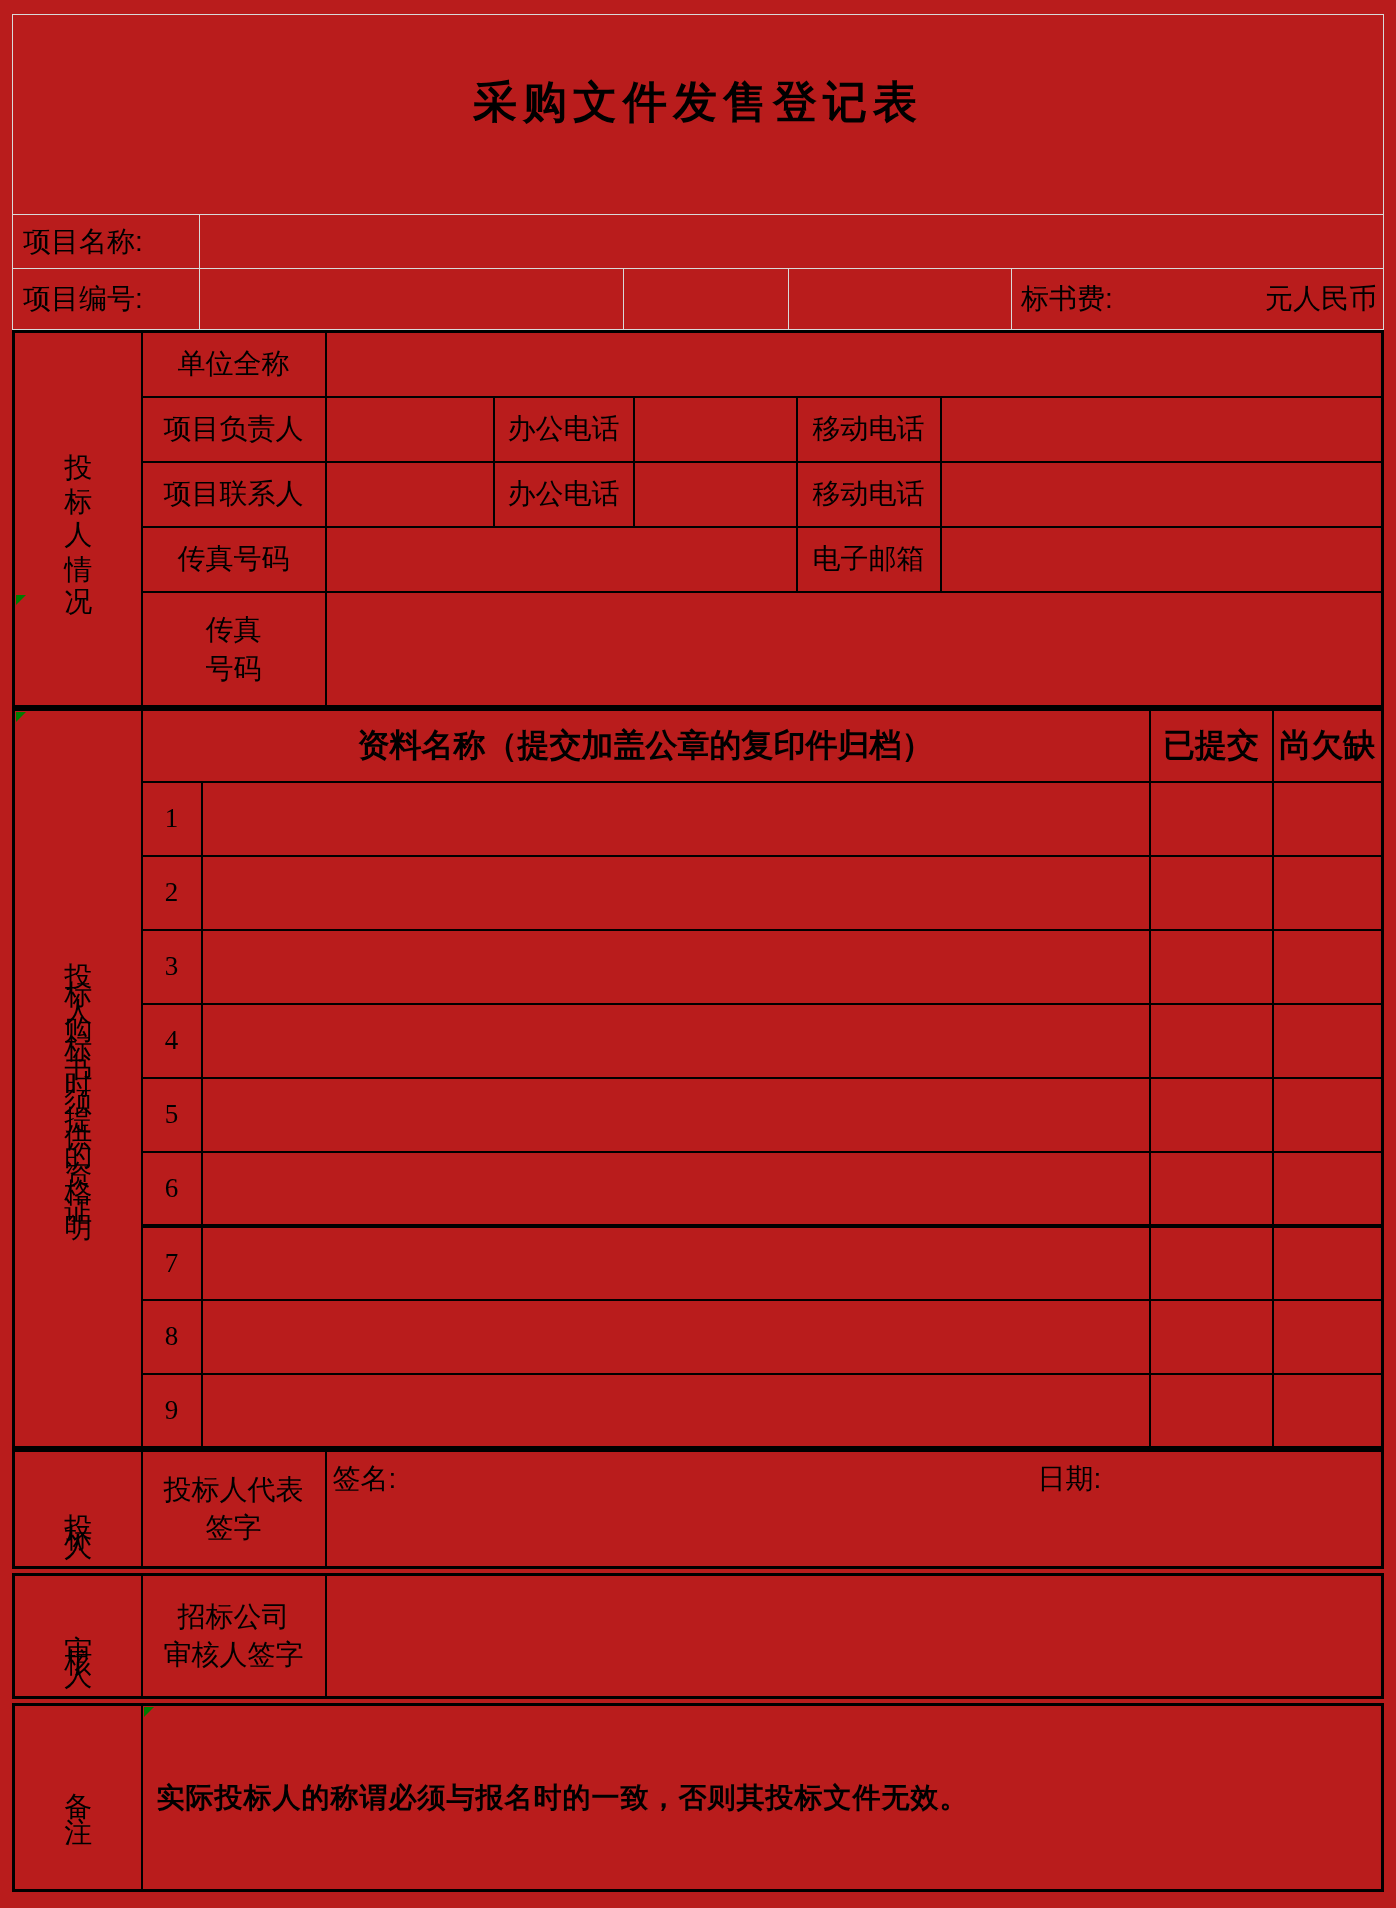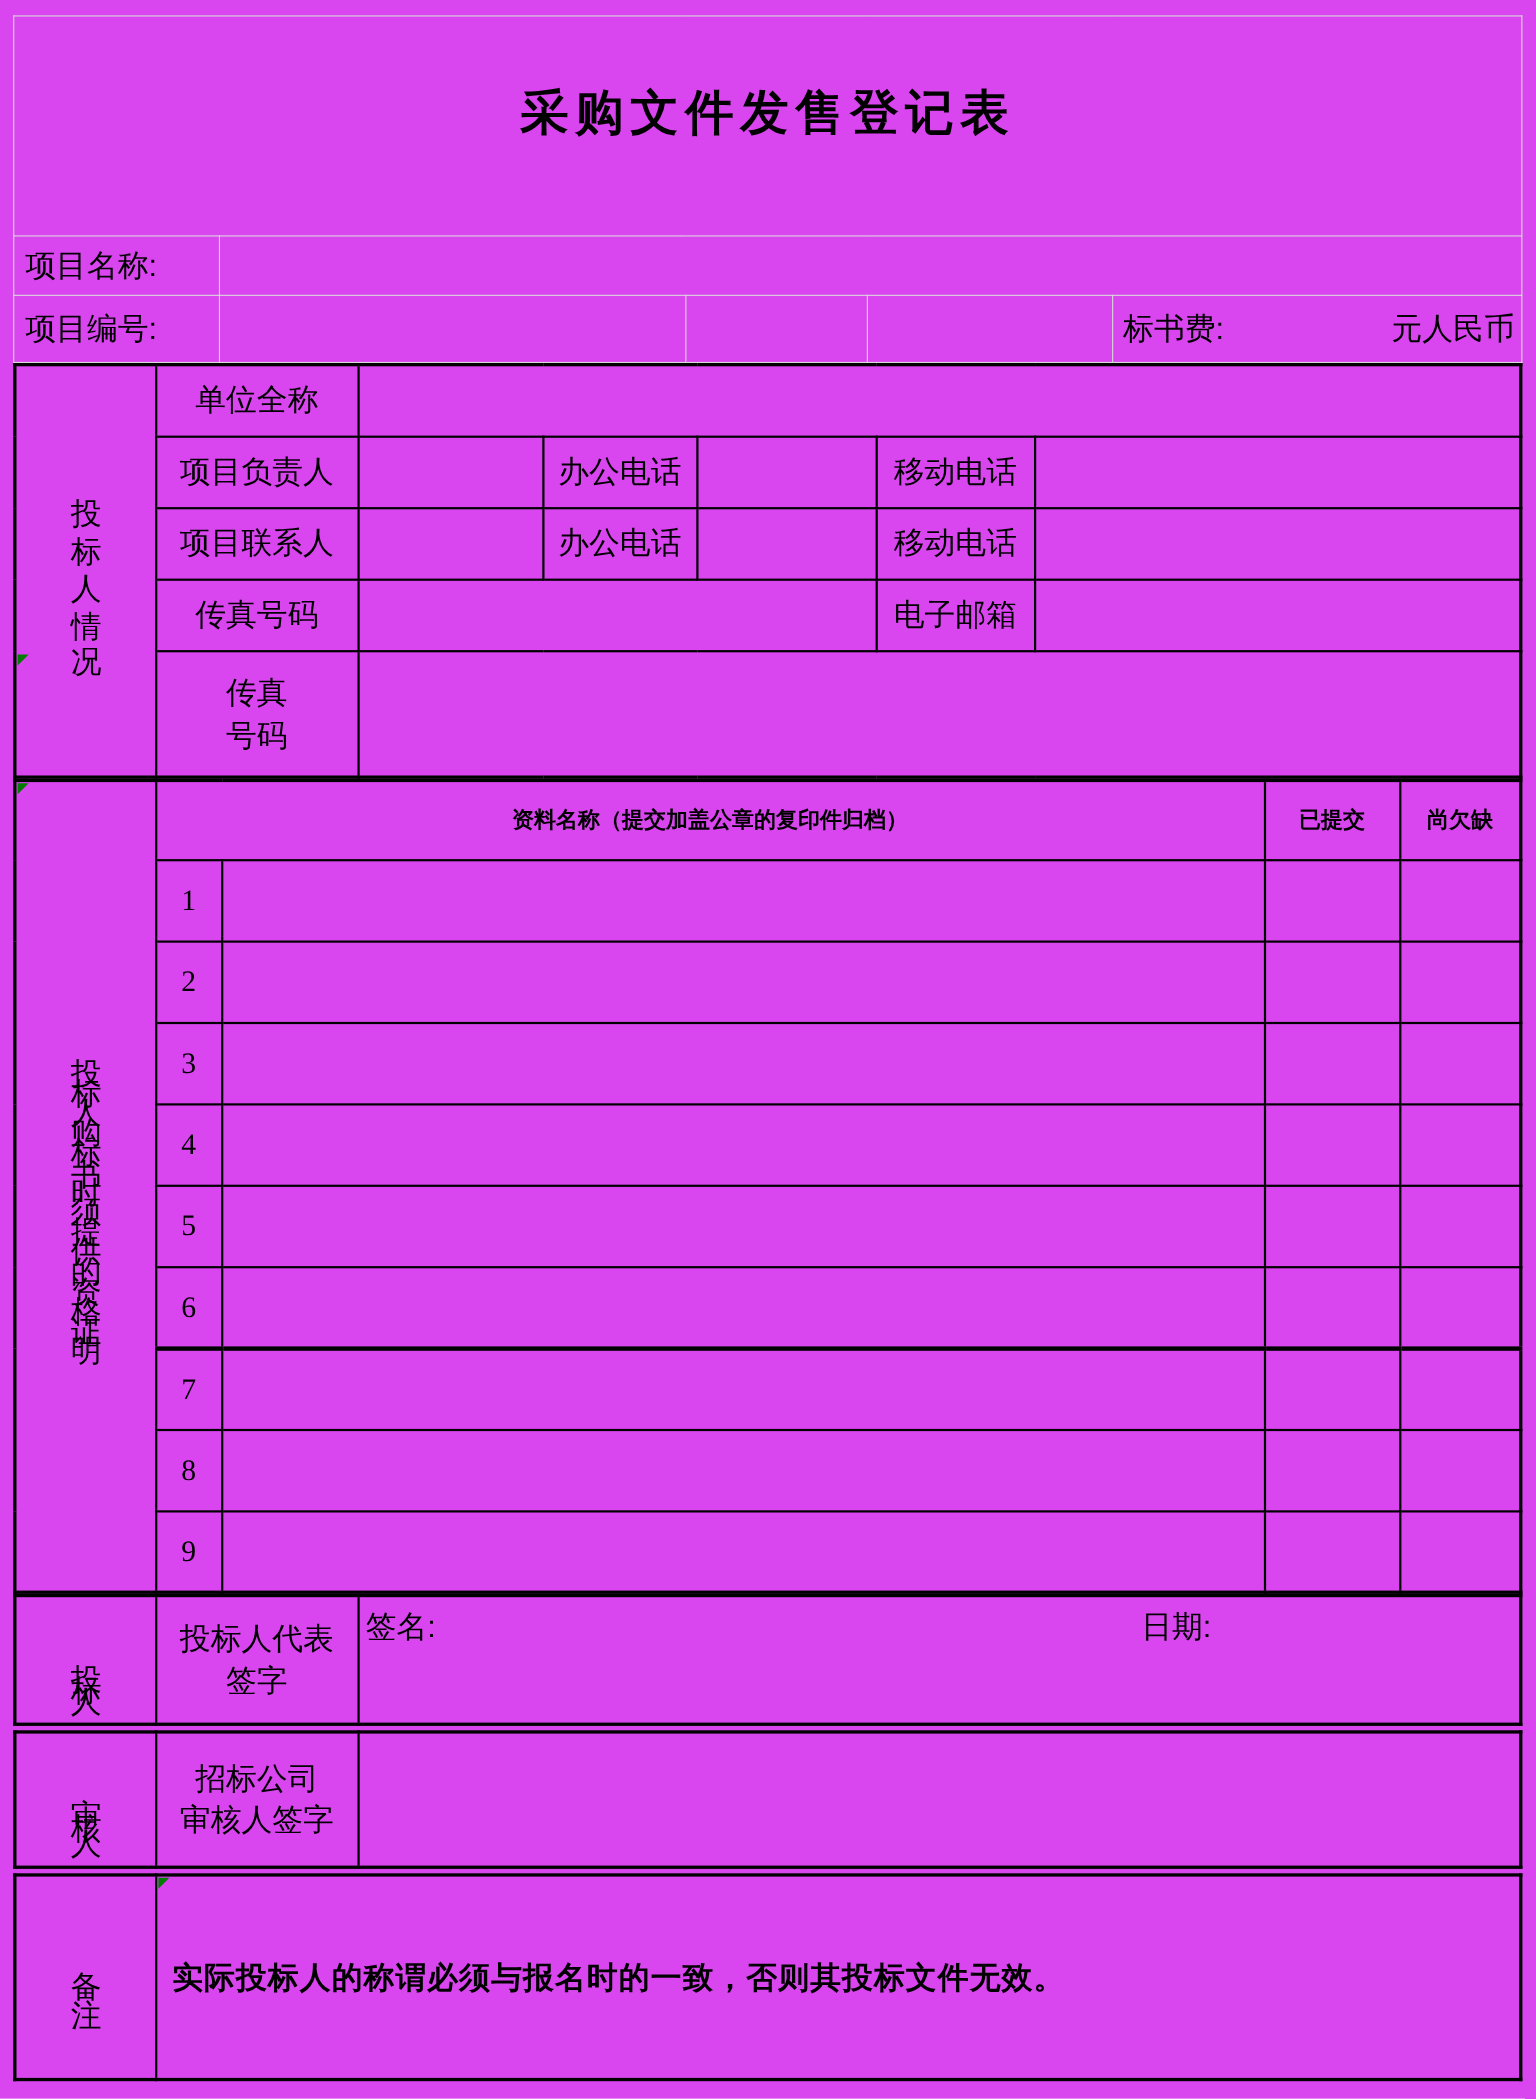--- a/index.html
+++ b/index.html
@@ -1,17 +1,17 @@
 <!DOCTYPE html>
 <html><head>
 <meta charset="utf-8">
 <style>
   html,body{margin:0;padding:0;background:#fff;}
   .page{position:relative;width:1396px;height:1908px;box-sizing:border-box;
-        padding:14px 12px 0 12px;background:#d946ef;color:#000;
+        padding:14px 12px 0 12px;background:#b91c1c;color:#000;
         font-family:"Liberation Sans","DejaVu Sans",sans-serif;}
   table{border-collapse:collapse;table-layout:fixed;width:1372px;}
   td{box-sizing:border-box;font-size:28px;vertical-align:middle;text-align:center;overflow:hidden;}
 
   
   .meta-tbl, .meta-tbl td{border:1px solid #d9d9d9;}
   .meta-tbl td.left{text-align:left;padding-left:10px;}
   .title-cell{height:200px;padding-bottom:26px;}
   .title-text{font-family:"Liberation Serif","DejaVu Serif",serif;font-weight:bold;
               font-size:44px;letter-spacing:6px;}
@@ -28,21 +28,21 @@
   .sec-gap{margin-top:4px;}   
   .rA td{height:65px;}
   .rAddr td{height:115px;}
   .rHdr td{height:72px;}
   .rQ td{height:74px;}
   .rC td{height:117px;}
   .rD td{height:123px;}
   .rE td{height:186px;}
   .pbreak td{border-top:4px solid #000;}
   .serif-b{font-family:"Liberation Serif","DejaVu Serif",serif;font-weight:bold;}
-  .hdr{font-size:20px;}
+  .hdr{font-size:32px;}
   .num{font-family:"Liberation Serif","DejaVu Serif",serif;font-size:27px;}
 
   .vcell{position:relative;}
   .vtext{display:inline-block;writing-mode:vertical-rl;text-orientation:upright;
          white-space:nowrap;line-height:1;}
   .ls-a{letter-spacing:34px;}
   .ls-b{letter-spacing:18px;}
   .ls-c{letter-spacing:10px;}
   .ls-d{letter-spacing:14px;}
   .ls-e{letter-spacing:24px;}

